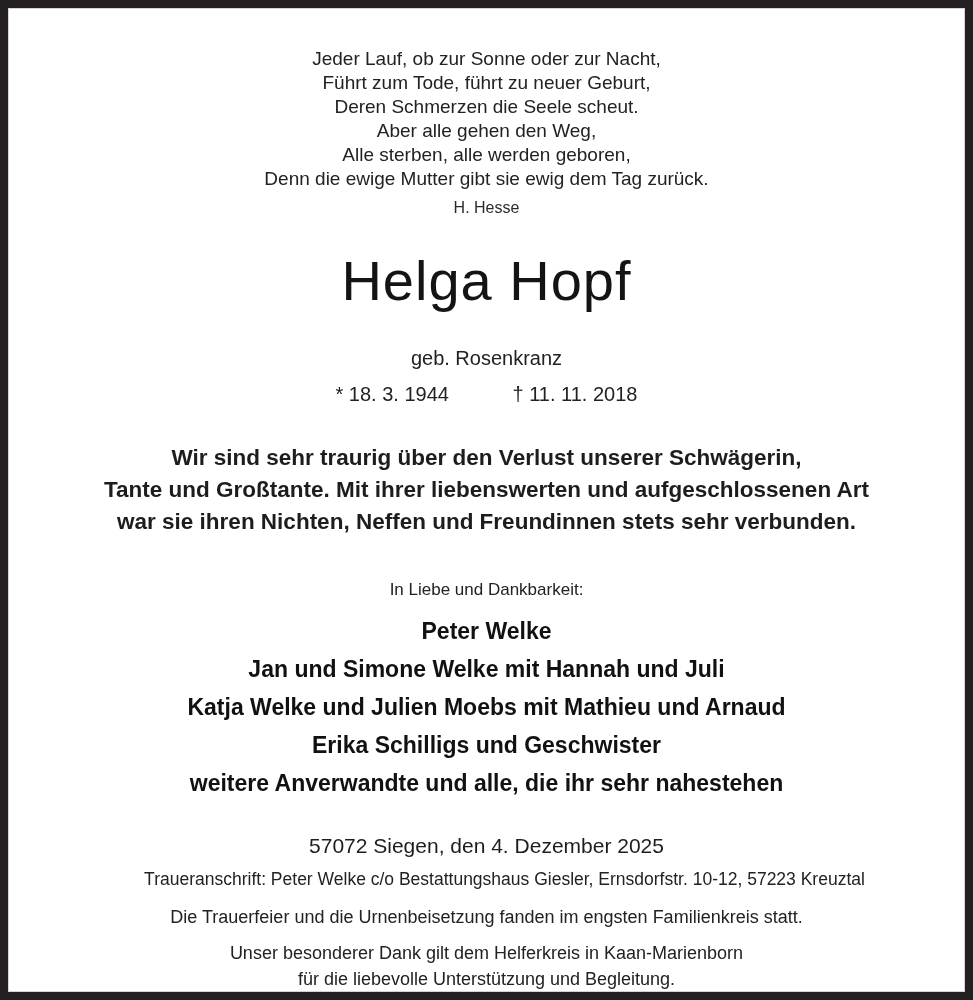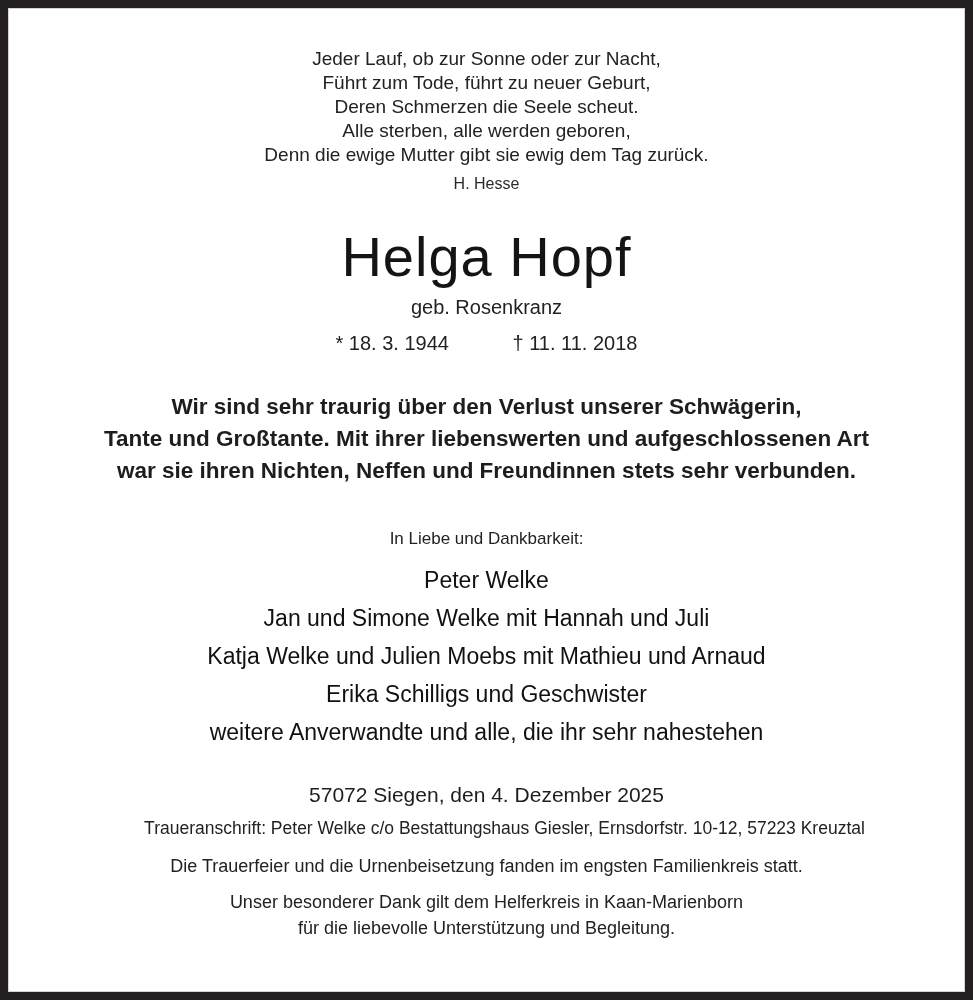--- a/index.html
+++ b/index.html
@@ -43,21 +43,21 @@
   }
   .deceased-name {
     margin-top: 26px;
     font-size: 56px;
     line-height: 76px;
     font-weight: 400;
     letter-spacing: 1px;
     color: #141414;
   }
   .maiden-name {
-    margin-top: 1px;
+    margin-top: 28px;
     font-size: 20px;
     color: #222222;
   }
   .dates {
     margin-top: 13px;
     font-size: 20px;
     color: #222222;
   }
   .dates .death-date {
     margin-left: 58px;
@@ -71,21 +71,21 @@
   }
   .closing {
     margin-top: 42px;
     font-size: 17px;
     color: #222222;
   }
   .mourners {
     margin-top: 12px;
     font-size: 23px;
     line-height: 38px;
-    font-weight: 400;
+    font-weight: 700;
     color: #111111;
   }
   .place-date {
     margin-top: 32px;
     font-size: 21px;
     color: #1d1d1d;
   }
   .mourning-address {
     margin-top: 11px;
     font-size: 17.5px;
@@ -108,20 +108,21 @@
 </head>
 <body>
 
 <div class="frame">
   <div class="inner">
 
     <div class="poem">
       <span class="line">Jeder Lauf, ob zur Sonne oder zur Nacht,</span>
       <span class="line">Führt zum Tode, führt zu neuer Geburt,</span>
       <span class="line">Deren Schmerzen die Seele scheut.</span>
+      <span class="line">Aber alle gehen den Weg,</span>
       <span class="line">Alle sterben, alle werden geboren,</span>
       <span class="line">Denn die ewige Mutter gibt sie ewig dem Tag zurück.</span>
     </div>
     <div class="poem-attribution">H. Hesse</div>
 
     <div class="deceased-name">Helga Hopf</div>
     <div class="maiden-name">geb. Rosenkranz</div>
 
     <div class="dates">
       <span class="birth-date">* 18. 3. 1944</span>

